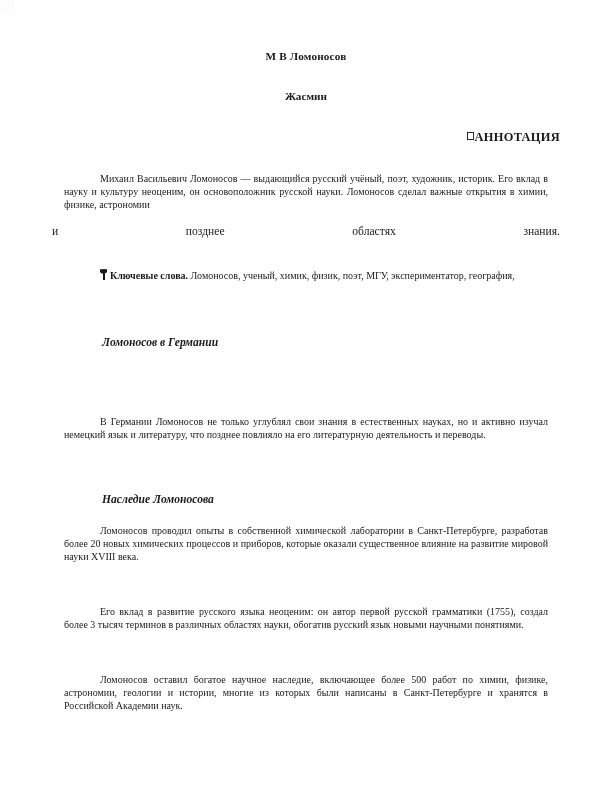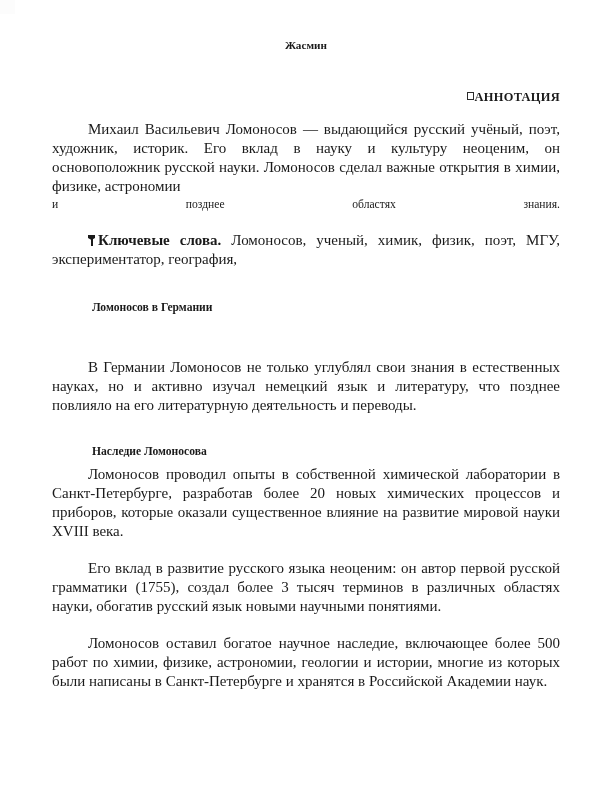--- a/index.html
+++ b/index.html
@@ -50,21 +50,21 @@
     font-size: 11.2px;
     letter-spacing: 0.2px;
     margin: 0;
     padding-top: 50px;
     line-height: 1.2;
   }
 
   .doc-subtitle {
     font-weight: bold;
     font-size: 11.2px;
-    margin: 12px;
+    margin: 0;
     padding-top: 27px;
     line-height: 1.2;
   }
 
   .section-heading-center {
     font-weight: bold;
     font-size: 12.4px;
     text-align: right;
     margin: 0;
     padding-top: 26px;
@@ -104,23 +104,23 @@
     position: absolute;
     left: 0px;
     top: 0px;
     width: 7px;
     height: 5px;
     background: #1a1a1a;
     clip-path: polygon(0 0, 100% 0, 100% 60%, 50% 100%, 0 60%);
   }
 
   p.body-para {
-    margin: 0;
-    font-size: 15px;
-    line-height: 19px;
+    margin: 12px;
+    font-size: 10px;
+    line-height: 13px;
     text-align: justify;
     text-justify: inter-word;
     text-indent: 36px;
   }
 
   .para-gap-lg { height: 18px; }
 
   .abstract-para {
     padding-top: 15px;
   }
@@ -129,23 +129,24 @@
     padding-top: 16px;
     text-indent: 36px;
   }
   .keywords-label {
     font-weight: bold;
   }
 
   .sub-heading {
     font-weight: bold;
     font-size: 11.6px;
-    margin: 4px;
+    margin: 14px;
     padding-left: 36px;
     line-height: 18.6px;
+    font-style: italic;
   }
 
   .heading-gap { height: 26px; }
   .heading-gap-2 { height: 24px; }
   .heading-gap-3 { height: 22px; }
 
   .forced-wide {
     
     display: flex;
     justify-content: space-between;
@@ -156,20 +157,21 @@
 </head>
 <body>
 
 <div class="page">
 
   <div class="corner-artifact"></div>
 
   <div class="content">
 
     <div class="title-block">
+      <h1 class="doc-title">М В Ломоносов</h1>
       <h2 class="doc-subtitle">Жасмин</h2>
     </div>
 
     <h3 class="section-heading-center"><span class="missing-glyph"></span><span>АННОТАЦИЯ</span></h3>
 
     <p class="body-para abstract-para">Михаил Васильевич Ломоносов — выдающийся русский учёный, поэт, художник, историк. Его вклад в науку и культуру неоценим, он основоположник русской науки. Ломоносов сделал важные открытия в химии, физике, астрономии</p>
 
     <div class="forced-wide">
       <span>и</span>
       <span>позднее</span>

